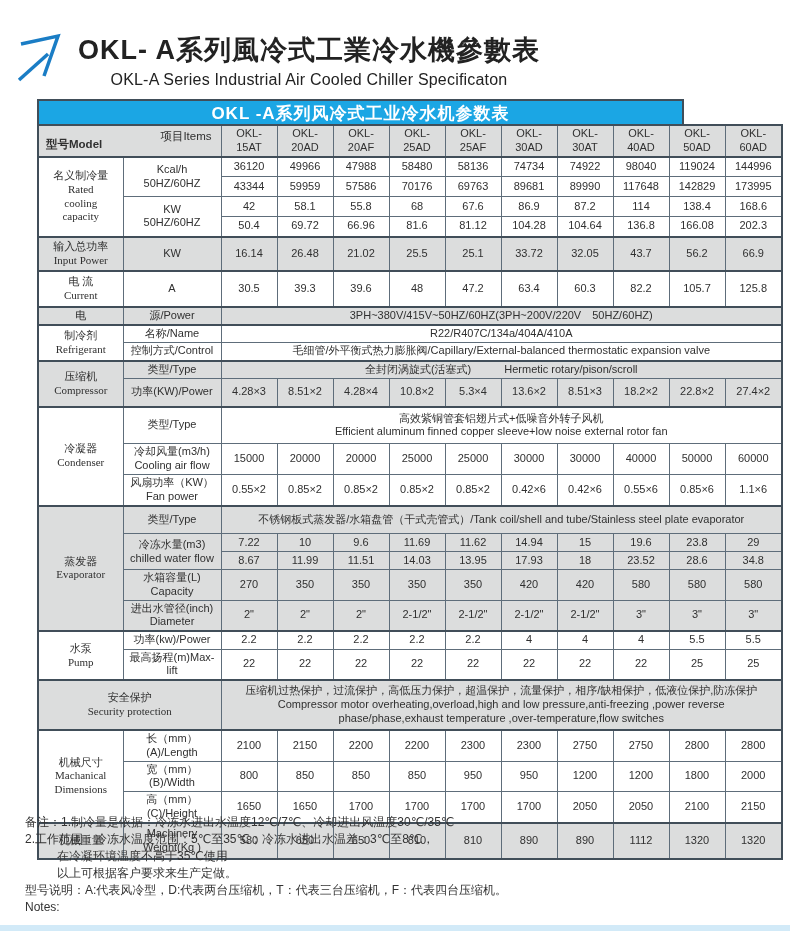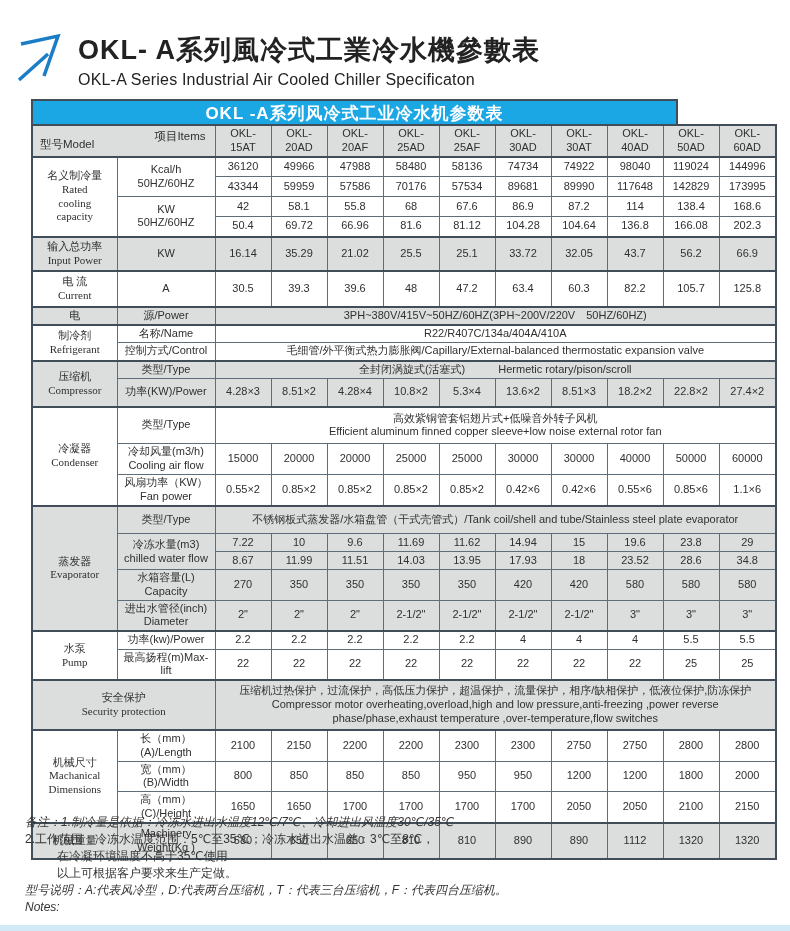--- a/index.html
+++ b/index.html
@@ -14,25 +14,25 @@
   *{box-sizing:border-box;}
   html,body{margin:0;padding:0;}
   body{
     width:790px;height:931px;position:relative;background:#ffffff;
     font-family:"Liberation Sans","DejaVu Sans",sans-serif;color:var(--ink);
     overflow:hidden;
   }
   
   .page-header{position:absolute;left:14px;top:26px;display:flex;align-items:flex-start;}
   .logo{width:58px;height:58px;margin-right:6px;flex:0 0 auto;}
-  .titles{padding-top:6px;}
+  .titles{padding-top:6px;text-align:center;}
   .title-zh{font-size:27px;font-weight:bold;letter-spacing:1px;color:#222;}
   .title-en{font-size:16px;color:#222;margin-top:3px;letter-spacing:.2px;}
   
-  .table-wrap{position:absolute;left:31px;top:99px;width:647px;}
+  .table-wrap{position:absolute;left:37px;top:99px;width:647px;}
   .table-title{
     background:var(--accent);color:#fff;text-align:center;
     font-size:17px;height:25px;line-height:25px;
     border:2px solid var(--border-dark);border-bottom:none;font-weight:bold;letter-spacing:1px;
   }
   table.spec{border-collapse:collapse;width:746px;table-layout:fixed;border:2px solid var(--border-dark);}
   table.spec td{
     border:1px solid var(--border);text-align:center;vertical-align:middle;
     padding:1px 2px;font-size:11px;line-height:1.25;color:var(--ink);
     overflow:hidden;
@@ -47,24 +47,24 @@
   td.wide{font-size:11px;line-height:1.35;}
   td.corner{position:relative;}
   td.corner{
     background-image:linear-gradient(to bottom right,
       transparent calc(50% - 0.8px),
       var(--border) calc(50% - 0.8px),
       var(--border) calc(50% + 0.8px),
       transparent calc(50% + 0.8px));
   }
   .c-tr{position:absolute;top:3px;right:9px;font-size:11.5px;}
-  .c-bl{position:absolute;bottom:4px;left:7px;font-size:11.5px;}
+  .c-bl{position:absolute;bottom:4px;left:7px;font-size:11.5px;font-weight:bold;}
   
   .notes{position:absolute;left:25px;top:814px;font-size:12px;line-height:17px;color:#333;}
-  .indent-0{padding-left:0;font-style:italic;}
+  .indent-0{padding-left:0;}
   .indent-1{}
   .indent-2{padding-left:32px;}
   
   .bottom-strip{position:absolute;left:0;bottom:0;width:790px;height:6px;background:var(--strip);}
 </style>
 </head>
 <body>
 
 <div class="page-header">
   <span class="logo">
@@ -125,21 +125,21 @@
           <td class="val">74922</td>
           <td class="val">98040</td>
           <td class="val">119024</td>
           <td class="val">144996</td>
         </tr>
         <tr class="shade-w" style="height: 20px; padding-left: 12px;">
           <td class="val">43344</td>
           <td class="val">59959</td>
           <td class="val">57586</td>
           <td class="val">70176</td>
-          <td class="val">57534</td>
+          <td class="val">69763</td>
           <td class="val">89681</td>
           <td class="val">89990</td>
           <td class="val">117648</td>
           <td class="val">142829</td>
           <td class="val">173995</td>
         </tr>
         <tr class="shade-w" style="height: 20px;">
           <td rowspan="2" class="item">KW<br>50HZ/60HZ</td>
           <td class="val">42</td>
           <td class="val">58.1</td>
@@ -161,21 +161,21 @@
           <td class="val">104.28</td>
           <td class="val">104.64</td>
           <td class="val">136.8</td>
           <td class="val">166.08</td>
           <td class="val">202.3</td>
         </tr>
         <tr class="shade-g sec-top" style="height: 34px;">
           <td class="sec">输入总功率<br>Input Power</td>
           <td class="item">KW</td>
           <td class="val">16.14</td>
-          <td class="val">35.29</td>
+          <td class="val">26.48</td>
           <td class="val">21.02</td>
           <td class="val">25.5</td>
           <td class="val">25.1</td>
           <td class="val">33.72</td>
           <td class="val">32.05</td>
           <td class="val">43.7</td>
           <td class="val">56.2</td>
           <td class="val">66.9</td>
         </tr>
         <tr class="shade-w sec-top" style="height: 36px;">

